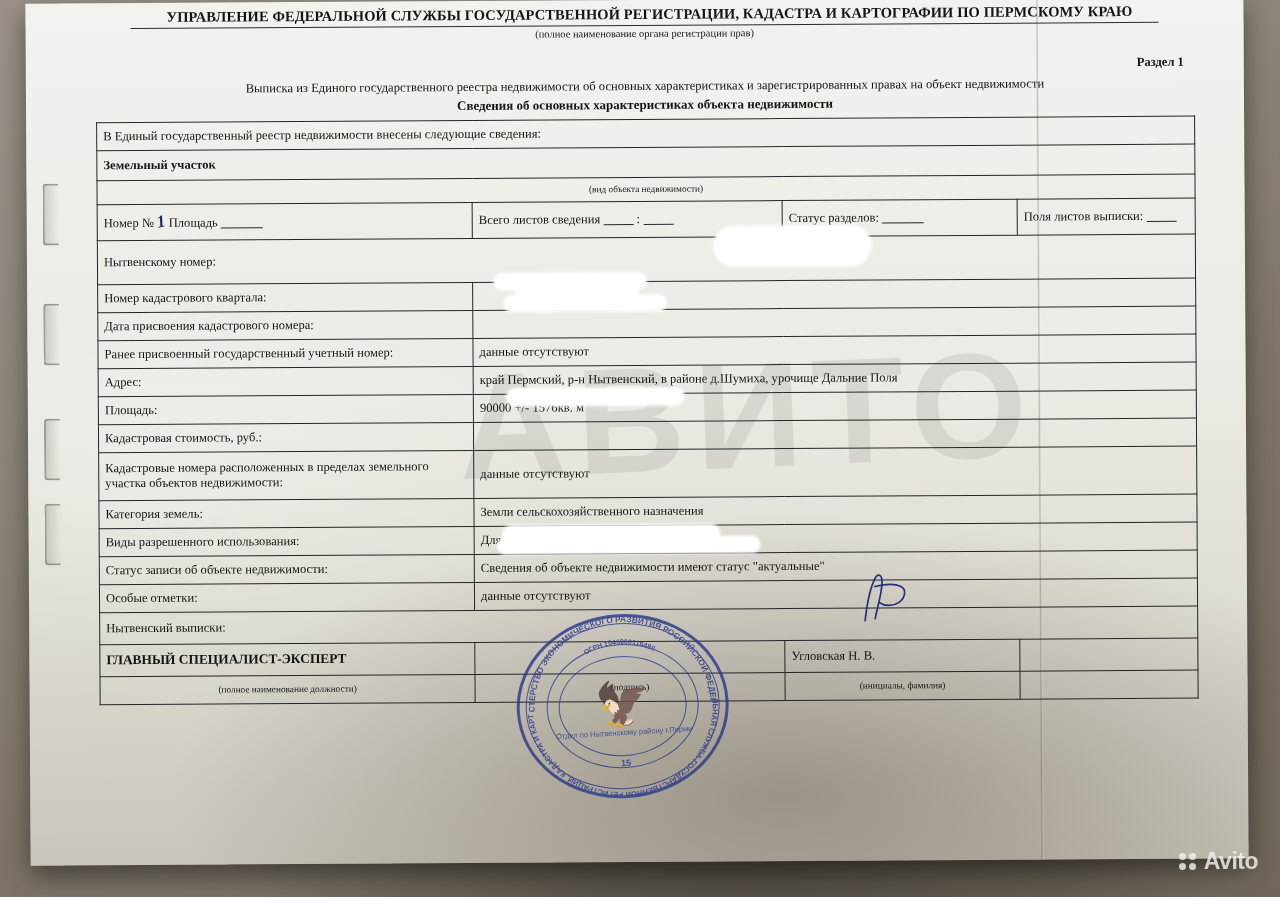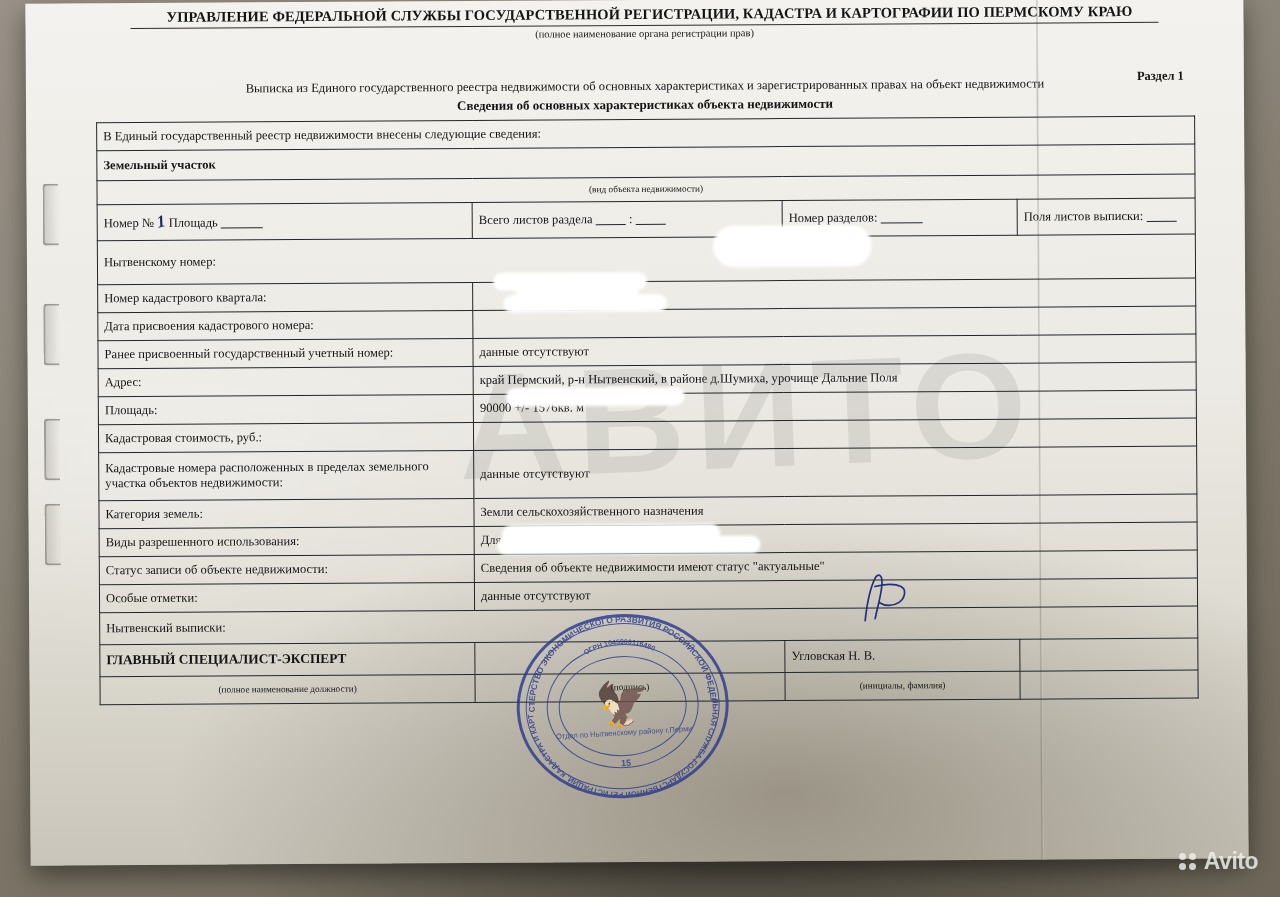--- a/index.html
+++ b/index.html
@@ -118,21 +118,20 @@
   .small-note {
     font-size: 10.5px;
     margin-top: 2px;
   }
   .razdel {
     position: absolute;
     right: 10px;
     top: 52px;
     font-size: 12.5px;
     font-weight: 700;
-    margin-top: 14px;
   }
   .vypiska-line {
     text-align: center;
     font-size: 12.6px;
     margin-top: 40px;
     white-space: nowrap;
   }
   .svedeniya-line {
     text-align: center;
     font-size: 13px;
@@ -334,27 +333,27 @@
         </tr>
 
         <tr>
           <td style="height:30px">
             <span>Номер №</span>
             <span class="handwrite">1</span>
             <span>Площадь</span>
             <span class="underline-blank"></span>
           </td>
           <td>
-            <span>Всего листов раздела</span>
+            <span>Всего листов сведения</span>
             <span class="underline-blank narrow"></span>
             <span>:</span>
             <span class="underline-blank narrow"></span>
           </td>
           <td>
-            <span>Номер разделов:</span>
+            <span>Статус разделов:</span>
             <span class="underline-blank"></span>
           </td>
           <td>
             <span>Поля листов выписки:</span>
             <span class="underline-blank narrow"></span>
           </td>
         </tr>
 
         <tr>
           <td colspan="4" style="height:38px">

